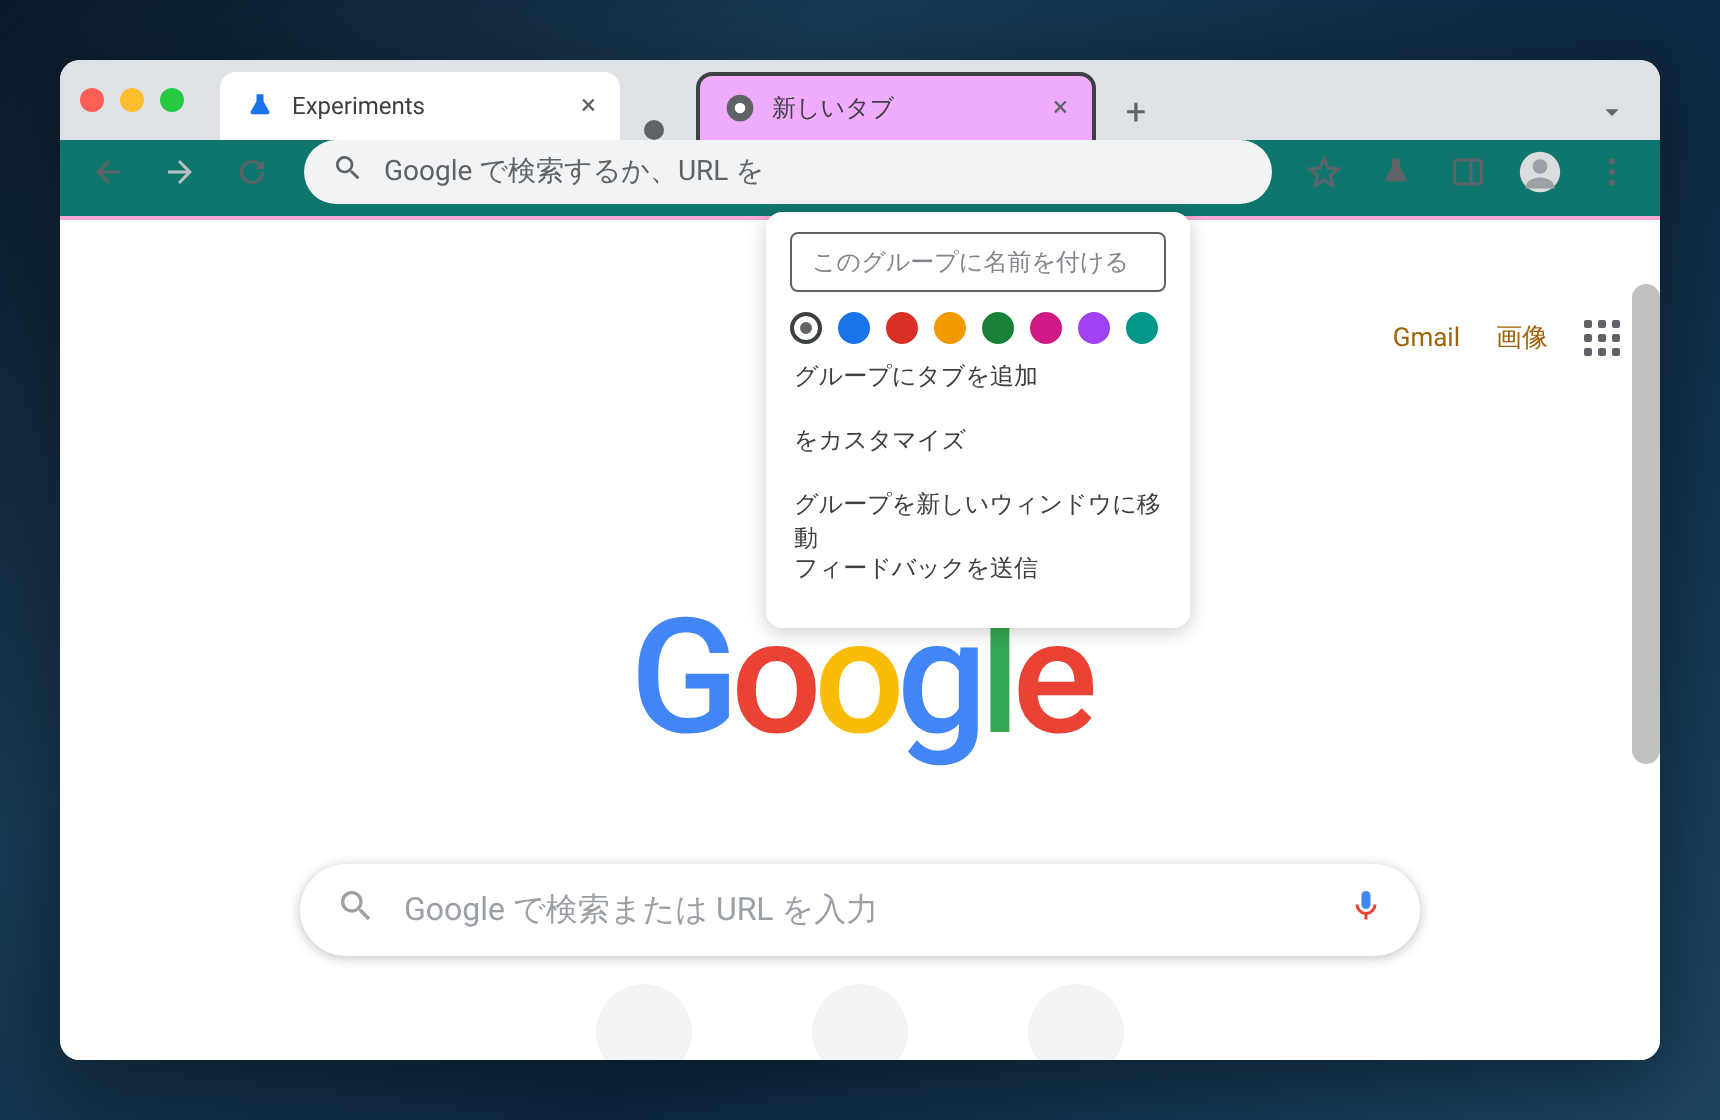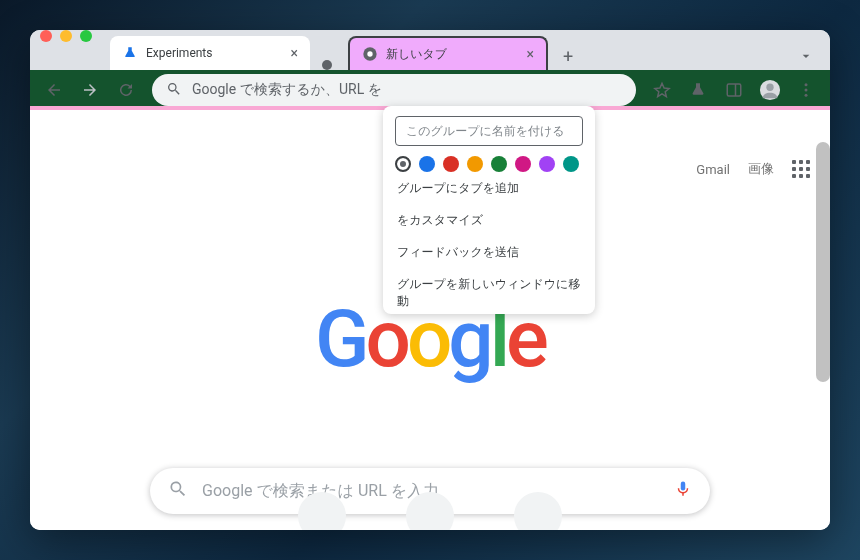--- a/index.html
+++ b/index.html
@@ -1,44 +1,44 @@
 <!DOCTYPE html>
 <html><head>
 <meta charset="utf-8">
 <style>
   * { box-sizing: border-box; margin: 0; padding: 0; font-family: -apple-system, BlinkMacSystemFont, "Segoe UI", Roboto, sans-serif; }
   body { width: 860px; height: 560px; overflow: hidden; background: linear-gradient(135deg,#0a1929 0%,#1a3a52 30%,#0d2840 60%,#1e4560 100%); padding: 30px; }
   .window { width: 800px; height: 500px; background:#fff; border-radius:10px; overflow:hidden; box-shadow:0 10px 40px rgba(0,0,0,.4); position:relative; }
-  .titlebar { height:40px; display:flex; padding:0 10px; background:#dee1e6; }
+  .titlebar { height:40px; display:flex; align-items:center; padding:0 10px; background:#dee1e6; }
   .tlight { width:12px; height:12px; border-radius:50%; margin-right:8px; }
   .tl-red{background:#ff5f57}.tl-yel{background:#febc2e}.tl-grn{background:#28c840}
   .tabs { flex:1; display:flex; align-items:flex-end; height:100%; margin-left:10px; }
   .tab { height:34px; display:flex; align-items:center; padding:0 12px; font-size:12px; color:#3c4043; border-radius:8px 8px 0 0; min-width:200px; position:relative; }
   .tab.active { background:#fff; }
   .tab.group { background:#f0abfc; border:2px solid #3c4043; border-bottom:none; margin-left:8px; }
   .tab .fav { width:16px; height:16px; margin-right:8px; display:flex; align-items:center; justify-content:center; }
   .tab .close { margin-left:auto; font-size:14px; color:#5f6368; cursor:pointer; }
   .groupdot { width:10px; height:10px; border-radius:50%; background:#5f6368; margin-right:8px; }
   .newtab { width:28px; height:28px; display:flex; align-items:center; justify-content:center; font-size:18px; color:#5f6368; cursor:pointer; margin-left:6px; }
   .tabdrop { width:28px; height:28px; display:flex; align-items:center; justify-content:center; color:#5f6368; cursor:pointer; margin-left:auto; }
-  .toolbar { height:40px; background:#14532d; display:flex; align-items:flex-end; padding:0 8px; border-bottom:4px solid #f9a8d4; gap:4px; }
+  .toolbar { height:40px; background:#0f766e; display:flex; align-items:flex-start; padding:0 8px; border-bottom:2px solid #f9a8d4; gap:4px; }
   .tbtn { width:32px; height:32px; display:flex; align-items:center; justify-content:center; color:#5f6368; border-radius:50%; cursor:pointer; }
   .omni { flex:1; height:32px; background:#f1f3f4; border-radius:16px; display:flex; align-items:center; padding:0 14px; font-size:14px; color:#5f6368; margin:0 6px; }
   .omni .sicon{margin-right:10px}
   .bookbar { height:32px; display:flex; align-items:center; padding:0 8px; font-size:13px; color:#3c4043;flex-direction:column; }
   .appicon { width:18px; height:18px; margin:0 6px 0 4px; display:grid; grid-template-columns:repeat(3,4px); grid-template-rows:repeat(3,4px); gap:2px; }
   .appicon span{background:#5f6368;width:4px;height:4px}
   .appicon span:nth-child(1){background:#ea4335}.appicon span:nth-child(2){background:#fbbc05}.appicon span:nth-child(3){background:#34a853}.appicon span:nth-child(4){background:#4285f4}.appicon span:nth-child(5){background:#ea4335}.appicon span:nth-child(6){background:#fbbc05}.appicon span:nth-child(7){background:#34a853}.appicon span:nth-child(8){background:#4285f4}.appicon span:nth-child(9){background:#ea4335}
   .content { position:relative; height:calc(100% - 112px); background:#fff; overflow:hidden; }
-  .toplinks { position:absolute; top:18px; right:20px; display:flex; align-items:center; gap:18px; font-size:13px; color:#737373; }
+  .toplinks { position:absolute; top:18px; right:20px; display:flex; align-items:center; gap:18px; font-size:13px; color:#a16207; }
   .appsgrid { width:18px; height:18px; display:grid; grid-template-columns:repeat(3,4px); grid-template-rows:repeat(3,4px); gap:3px; cursor:pointer; }
   .appsgrid span{background:#5f6368;width:4px;height:4px;border-radius:1px}
   .logo { position:absolute; top:150px; left:50%; transform:translateX(-50%); font-size:80px; font-weight:500; letter-spacing:-4px; }
   .logo .b{color:#4285f4}.logo .r{color:#ea4335}.logo .y{color:#fbbc05}.logo .g{color:#34a853}
-  .searchbox { position:absolute; top:290px; left:50%; transform:translateX(-50%); width:560px; height:46px; border-radius:23px; box-shadow:0 1px 6px rgba(32,33,36,.28); display:flex; align-items:center; padding:4px 18px; font-size:16px; color:#9aa0a6;margin-top:36px; }
+  .searchbox { position:absolute; top:290px; left:50%; transform:translateX(-50%); width:560px; height:46px; border-radius:23px; box-shadow:0 1px 6px rgba(32,33,36,.28); display:flex; align-items:center; padding:4px 18px; font-size:16px; color:#9aa0a6; }
   .searchbox .sicon{margin-right:14px;color:#9aa0a6}
   .mic{margin-left:auto;font-size:18px}
   .customize { position:absolute; bottom:16px; right:16px; height:36px; padding:0 16px; border:1px solid #dadce0; border-radius:18px; display:flex; align-items:center; font-size:14px; color:#1a73e8; background:#fff; cursor:pointer; gap:8px; }
   .scrollind { position:absolute; right:0; top:0; width:14px; height:240px; background:#c1c1c1; border-radius:7px; }
   
   .popover { position:absolute; top:76px; left:353px; width:212px; background:#fff; border-radius:8px; box-shadow:0 2px 10px rgba(0,0,0,.2); padding:10px 0 6px; z-index:50; }
   .popover .nameinput { margin:0 12px 10px; height:30px; border:1px solid #5f6368; border-radius:4px; padding:0 10px; font-size:12px; color:#80868b; display:flex; align-items:center; }
   .colors { display:flex; gap:8px; padding:0 12px 8px; }
   .colordot { width:16px; height:16px; border-radius:50%; cursor:pointer; }
   .colordot.sel { border:2px solid #3c4043; background:#fff; box-shadow:inset 0 0 0 3px #fff, inset 0 0 0 10px #5f6368; }
@@ -209,19 +209,19 @@
       <div class="colordot" style="background:#a142f4"></div>
       <div class="colordot" style="background:#009688"></div>
     </div>
     <div class="menuitem">
         <span>グループにタブを追加</span>
       </div>
     <div class="menuitem">
         <span>をカスタマイズ</span>
       </div>
     <div class="menuitem">
+        <span>グループを新しいウィンドウに移動</span>
+      </div>
+    <div class="menuitem">
         <span>フィードバックを送信</span>
       </div>
-    <div class="menuitem">
-        <span>グループを新しいウィンドウに移動</span>
-      </div>
   </div>
 </div>
 
 </body></html>

